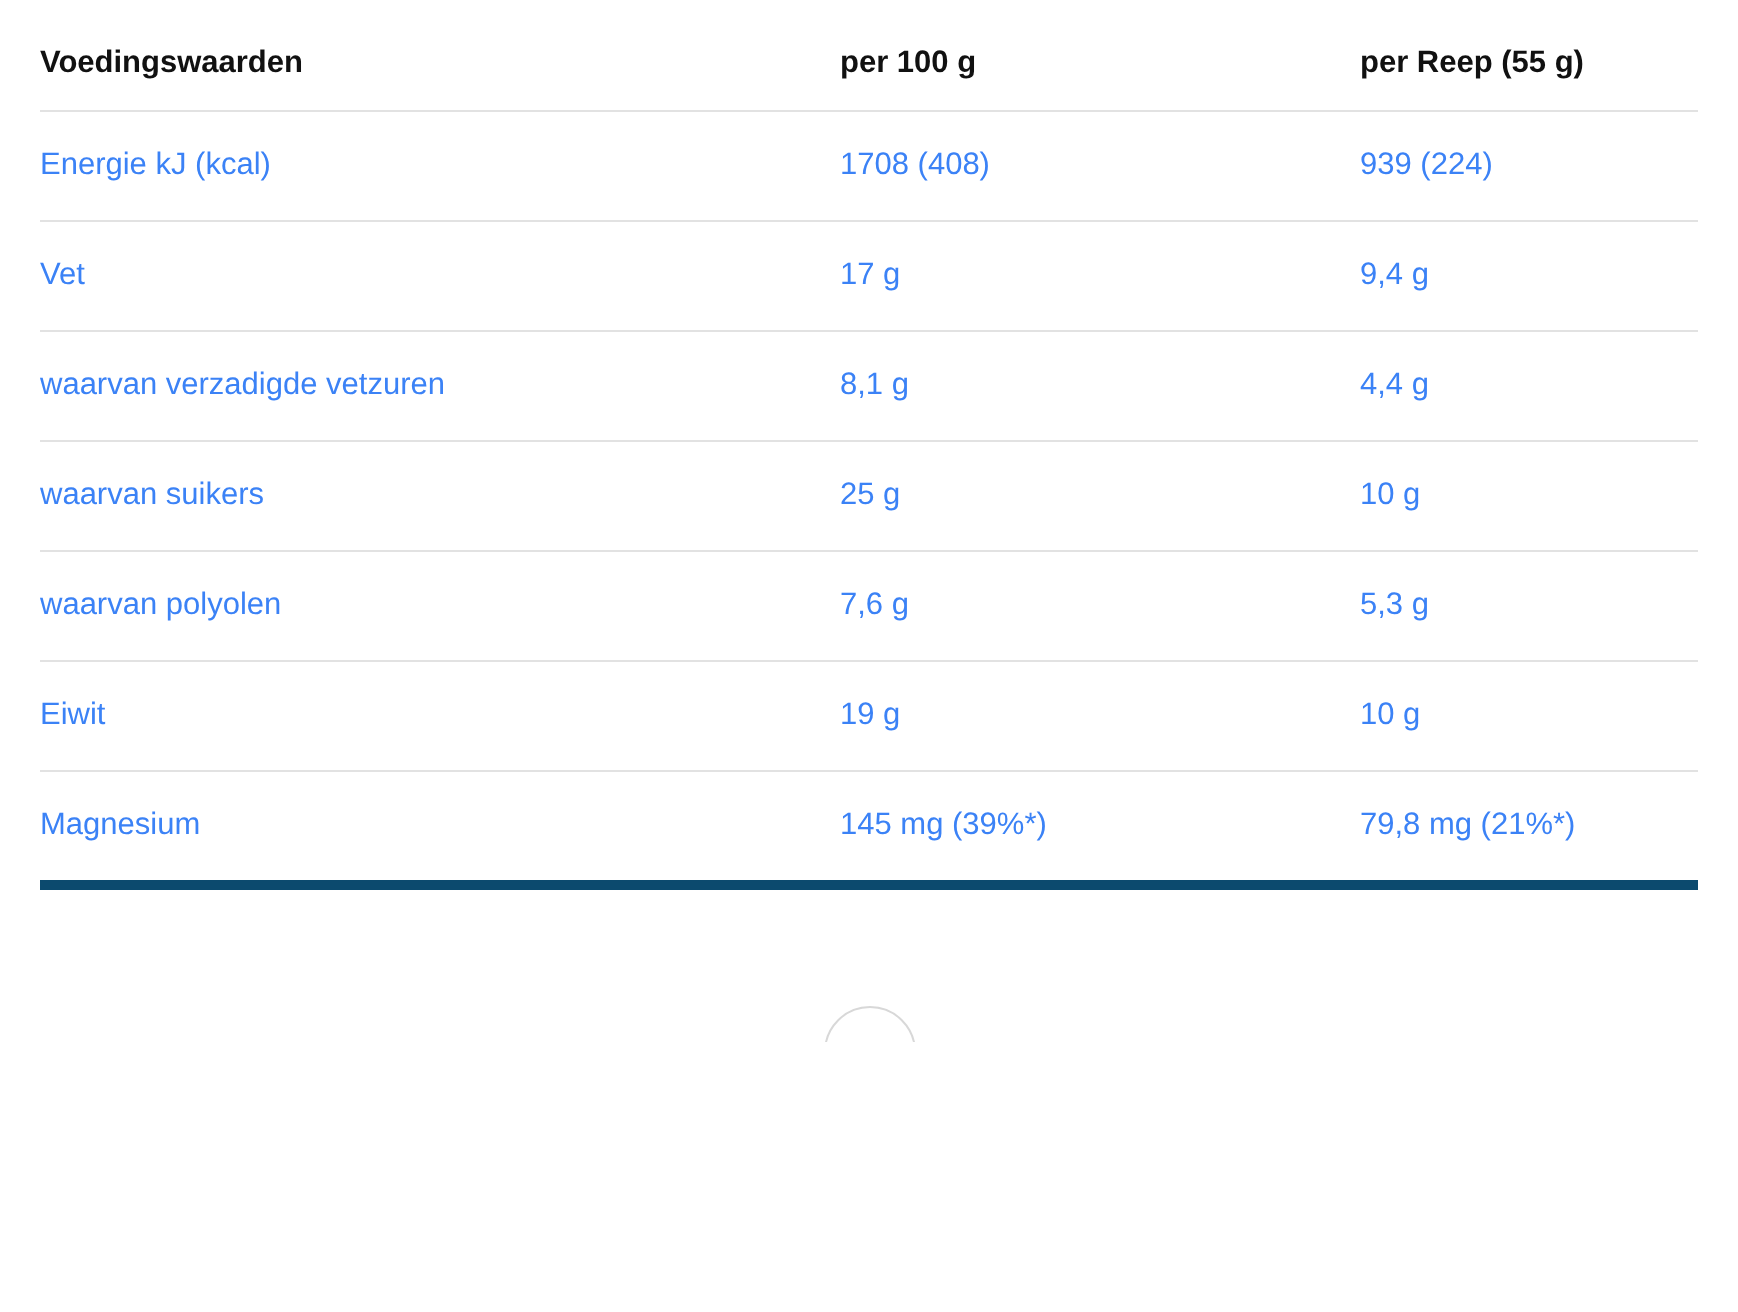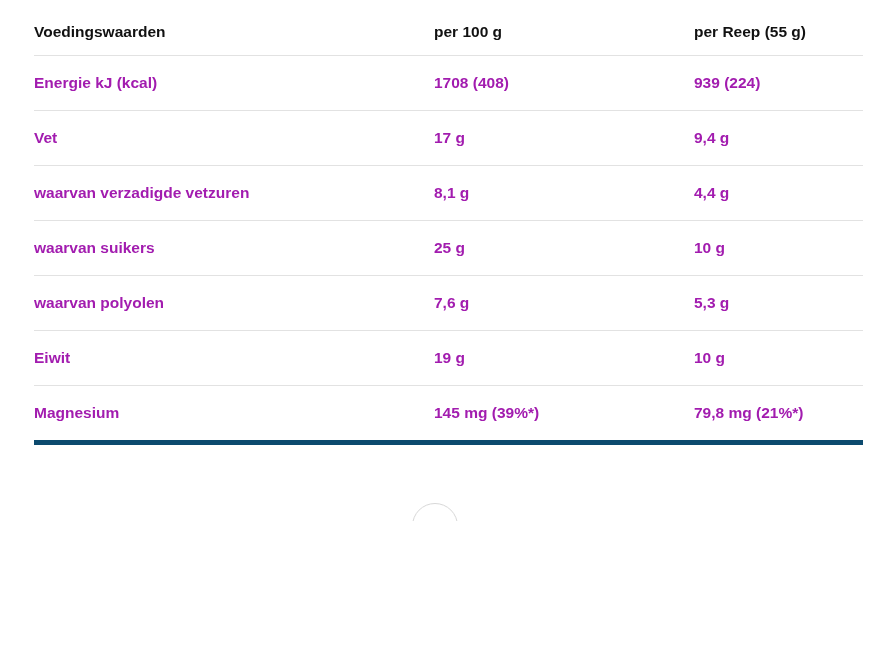--- a/index.html
+++ b/index.html
@@ -12,42 +12,42 @@
     height: 656px;
     font-family: "Liberation Sans", sans-serif;
     color: #1a1a1a;
     -webkit-font-smoothing: antialiased;
   }
   .page {
     position: relative;
     width: 869px;
     height: 521px;
     box-sizing: border-box;
-    padding: 0 34px;
+    padding: 0 20px;
     overflow: hidden;
   }
   table.nutrition {
     width: 829px;
     border-collapse: collapse;
     table-layout: fixed;
     margin-top: 8px;
   }
   table.nutrition col.c0 { width: 400px; }
   table.nutrition col.c1 { width: 260px; }
   table.nutrition col.c2 { width: 169px; }
 
   table.nutrition th,
   table.nutrition td {
     text-align: left;
     vertical-align: middle;
     padding: 0;
     height: 54px;
     font-size: 15.5px;
-    font-weight: bold;
-    color: #a21caf;
+    font-weight: normal;
+    color: #3b82f6;
     border-bottom: 1px solid #e2e2e2;
   }
   table.nutrition thead th {
     font-weight: bold;
     height: 47px;
     color: #111111;
   }
   table.nutrition tbody tr:last-child td {
     border-bottom: 5px solid #0c4a6e;
   }

